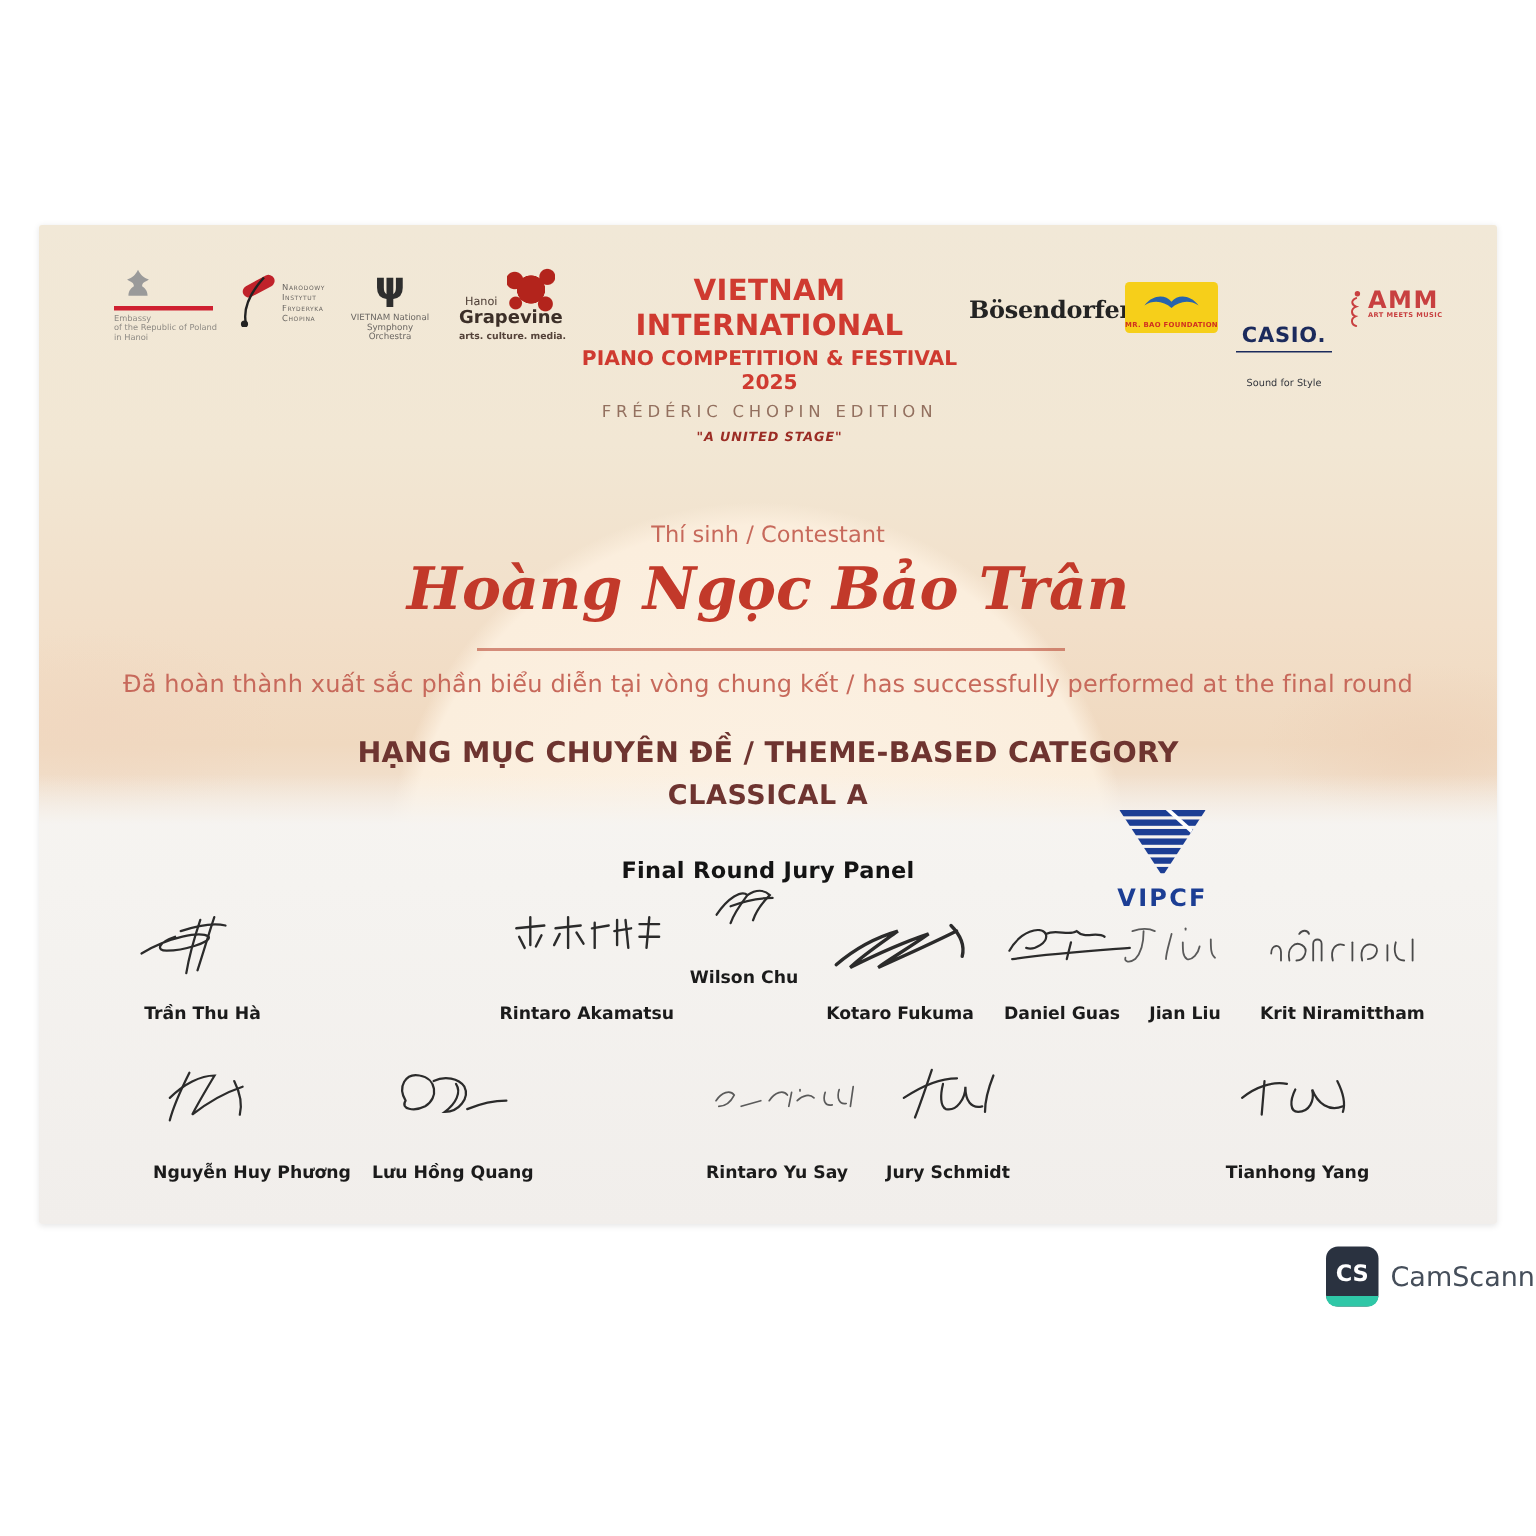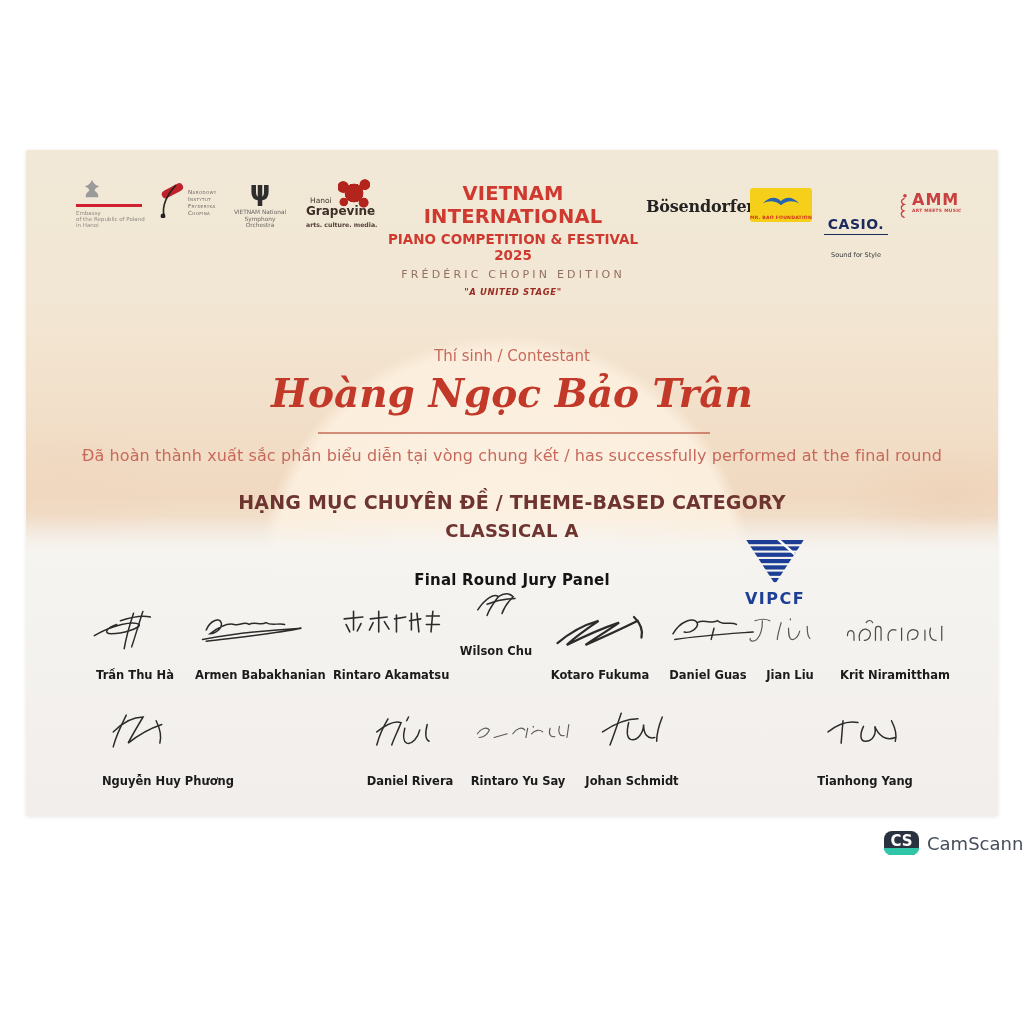--- a/index.html
+++ b/index.html
@@ -77,21 +77,21 @@
 
   
   .jury-heading{top:421px;font-size:15px;font-weight:700;color:#141414;letter-spacing:.2px;}
   .jcell{position:absolute;width:100px;text-align:center;}
   .sigsvg{width:112px;height:50px;display:block;margin:0 auto;overflow:visible;}
   .jname{font-size:11.5px;font-weight:600;color:#1b1b1b;white-space:nowrap;margin-top:12px;}
   .row2 .jname{margin-top:18px;}
 
   
   .camscanner{position:absolute;left:884px;top:831px;display:flex;align-items:center;gap:8px;}
-  .cs-icon{width:35px;height:24px;border-radius:8px;background:#2a3240;position:relative;display:flex;align-items:center;justify-content:center;}
+  .cs-icon{width:35px;height:40px;border-radius:8px;background:#2a3240;position:relative;display:flex;align-items:center;justify-content:center;}
   .cs-icon span{color:#ffffff;font-weight:700;font-size:15px;margin-bottom:5px;}
   .cs-icon::after{content:"";position:absolute;left:0;right:0;bottom:0;height:7px;background:#2fc7a7;border-radius:0 0 8px 8px;}
   .cs-label{font-size:18px;font-weight:500;color:#454e5a;}
 </style>
 </head>
 <body>
 
 <div class="paper">
 
   <div class="abs embassy">
@@ -201,29 +201,20 @@
     <div>
         <svg viewBox="0 0 120 50" class="sigsvg">
           <path d="M10 30 C30 18 52 14 58 18 C60 22 40 28 28 28 C20 28 22 22 34 18" fill="none" stroke="#2b2b2b" stroke-width="1.6" stroke-linecap="round"></path>
           <path d="M52 6 C48 18 44 32 42 44" fill="none" stroke="#2b2b2b" stroke-width="1.6" stroke-linecap="round"></path>
           <path d="M62 4 C58 16 54 30 50 42" fill="none" stroke="#2b2b2b" stroke-width="1.6" stroke-linecap="round"></path>
           <path d="M38 14 C50 10 62 8 70 10" fill="none" stroke="#2b2b2b" stroke-width="1.6" stroke-linecap="round"></path>
         </svg>
       </div>
     <div class="jname">Trần Thu Hà</div>
   </div>
-  <div class="jcell row1" style="left:169px;top:456px">
-    <div>
-        <svg viewBox="0 0 120 50" class="sigsvg">
-          <path d="M12 24 C16 14 26 10 28 16 C30 22 22 28 16 28 C24 22 34 16 42 18 C48 20 52 14 58 18 C64 14 70 20 76 16 C82 20 90 16 96 18" fill="none" stroke="#2b2b2b" stroke-width="1.6" stroke-linecap="round"></path>
-          <path d="M8 34 C40 28 78 24 114 22 C84 28 44 32 12 36" fill="none" stroke="#2b2b2b" stroke-width="1.6" stroke-linecap="round"></path>
-        </svg>
-      </div>
-    <div class="jname">Armen Babakhanian</div>
-  </div>
   <div class="jcell row1" style="left:307px;top:456px">
     <div>
         <svg viewBox="0 0 120 50" class="sigsvg">
           <path d="M12 12 L32 10" fill="none" stroke="#2b2b2b" stroke-width="1.7" stroke-linecap="round"></path>
           <path d="M22 4 L22 24" fill="none" stroke="#2b2b2b" stroke-width="1.7" stroke-linecap="round"></path>
           <path d="M14 18 L18 26" fill="none" stroke="#2b2b2b" stroke-width="1.7" stroke-linecap="round"></path>
           <path d="M30 17 L26 25" fill="none" stroke="#2b2b2b" stroke-width="1.7" stroke-linecap="round"></path>
           <path d="M40 12 L58 10" fill="none" stroke="#2b2b2b" stroke-width="1.7" stroke-linecap="round"></path>
           <path d="M49 4 L49 26" fill="none" stroke="#2b2b2b" stroke-width="1.7" stroke-linecap="round"></path>
           <path d="M43 16 L39 24" fill="none" stroke="#2b2b2b" stroke-width="1.7" stroke-linecap="round"></path>
@@ -304,31 +295,29 @@
   <div class="jcell row2" style="left:76px;top:556px">
     <div>
         <svg viewBox="0 0 120 50" class="sigsvg">
           <path d="M26 8 C20 20 14 34 12 42" fill="none" stroke="#2b2b2b" stroke-width="1.6" stroke-linecap="round"></path>
           <path d="M12 26 C22 16 34 10 44 10 C38 20 32 30 28 38 C38 30 52 22 64 18" fill="none" stroke="#2b2b2b" stroke-width="1.6" stroke-linecap="round"></path>
           <path d="M58 14 C62 22 64 30 62 38" fill="none" stroke="#2b2b2b" stroke-width="1.6" stroke-linecap="round"></path>
         </svg>
       </div>
     <div class="jname">Nguyễn Huy Phương</div>
   </div>
-  <div class="jcell row2" style="left:334px;top:556px">
-    <div>
-        <svg viewBox="0 0 120 50" class="sigsvg">
-          <path d="M30 12 C24 22 20 32 18 40" fill="none" stroke="#2b2b2b" stroke-width="1.6" stroke-linecap="round"></path>
-          <path d="M18 26 C28 18 38 14 44 16 C40 26 36 34 34 40" fill="none" stroke="#2b2b2b" stroke-width="1.6" stroke-linecap="round"></path>
-          <path d="M52 10 L50 14" fill="none" stroke="#2b2b2b" stroke-width="1.6" stroke-linecap="round"></path>
-          <path d="M48 22 C46 30 46 36 50 38 C56 40 62 32 64 24" fill="none" stroke="#2b2b2b" stroke-width="1.6" stroke-linecap="round"></path>
-          <path d="M72 18 C70 26 70 34 74 36" fill="none" stroke="#2b2b2b" stroke-width="1.6" stroke-linecap="round"></path>
-        </svg>
-      </div>
-    <div class="jname">Daniel Rivera</div>
+  <div class="jcell row2" style="left:222px;top:556px">
+    <div>
+        <svg viewBox="0 0 120 50" class="sigsvg">
+          <path d="M24 28 C18 18 24 8 34 10 C46 12 48 26 38 32 C30 36 20 34 24 28" fill="none" stroke="#2b2b2b" stroke-width="1.6" stroke-linecap="round"></path>
+          <path d="M44 14 C52 10 62 12 66 18 C70 26 62 36 52 36 C60 30 64 22 60 16" fill="none" stroke="#2b2b2b" stroke-width="1.6" stroke-linecap="round"></path>
+          <path d="M68 34 C78 30 88 28 96 28" fill="none" stroke="#2b2b2b" stroke-width="1.6" stroke-linecap="round"></path>
+        </svg>
+      </div>
+    <div class="jname">Lưu Hồng Quang</div>
   </div>
   <div class="jcell row2" style="left:442px;top:556px">
     <div>
         <svg viewBox="0 0 120 50" class="sigsvg">
           <path d="M10 28 C14 22 20 20 23 24 C20 30 16 32 12 32" fill="none" stroke="#5a5a5a" stroke-width="1.2" stroke-linecap="round"></path>
           <path d="M28 32 L42 28" fill="none" stroke="#5a5a5a" stroke-width="1.2" stroke-linecap="round"></path>
           <path d="M48 28 C52 22 58 20 61 24" fill="none" stroke="#5a5a5a" stroke-width="1.2" stroke-linecap="round"></path>
           <path d="M64 22 L62 32" fill="none" stroke="#5a5a5a" stroke-width="1.2" stroke-linecap="round"></path>
           <path d="M70 20 L70 21" fill="none" stroke="#5a5a5a" stroke-width="1.2" stroke-linecap="round"></path>
           <path d="M68 28 C72 24 77 23 80 26" fill="none" stroke="#5a5a5a" stroke-width="1.2" stroke-linecap="round"></path>
@@ -341,21 +330,21 @@
   </div>
   <div class="jcell row2" style="left:556px;top:556px">
     <div>
         <svg viewBox="0 0 120 50" class="sigsvg">
           <path d="M42 6 C38 18 34 30 30 40" fill="none" stroke="#2b2b2b" stroke-width="1.6" stroke-linecap="round"></path>
           <path d="M22 26 C34 18 48 12 60 12" fill="none" stroke="#2b2b2b" stroke-width="1.6" stroke-linecap="round"></path>
           <path d="M50 16 C48 24 48 32 52 34 C60 36 66 26 66 18 C66 28 70 34 78 32" fill="none" stroke="#2b2b2b" stroke-width="1.6" stroke-linecap="round"></path>
           <path d="M86 10 C82 20 80 30 80 36" fill="none" stroke="#2b2b2b" stroke-width="1.6" stroke-linecap="round"></path>
         </svg>
       </div>
-    <div class="jname">Johan Schmidt</div>
+    <div class="jname">Jury Schmidt</div>
   </div>
   <div class="jcell row2" style="left:789px;top:556px">
     <div>
         <svg viewBox="0 0 120 50" class="sigsvg">
           <path d="M14 26 C24 18 36 14 46 16" fill="none" stroke="#2b2b2b" stroke-width="1.6" stroke-linecap="round"></path>
           <path d="M30 14 L28 38" fill="none" stroke="#2b2b2b" stroke-width="1.6" stroke-linecap="round"></path>
           <path d="M52 20 C48 28 48 36 54 36 C62 36 66 28 64 20 C68 30 76 36 86 32" fill="none" stroke="#2b2b2b" stroke-width="1.6" stroke-linecap="round"></path>
           <path d="M82 14 C86 22 88 30 86 36" fill="none" stroke="#2b2b2b" stroke-width="1.6" stroke-linecap="round"></path>
         </svg>
       </div>

